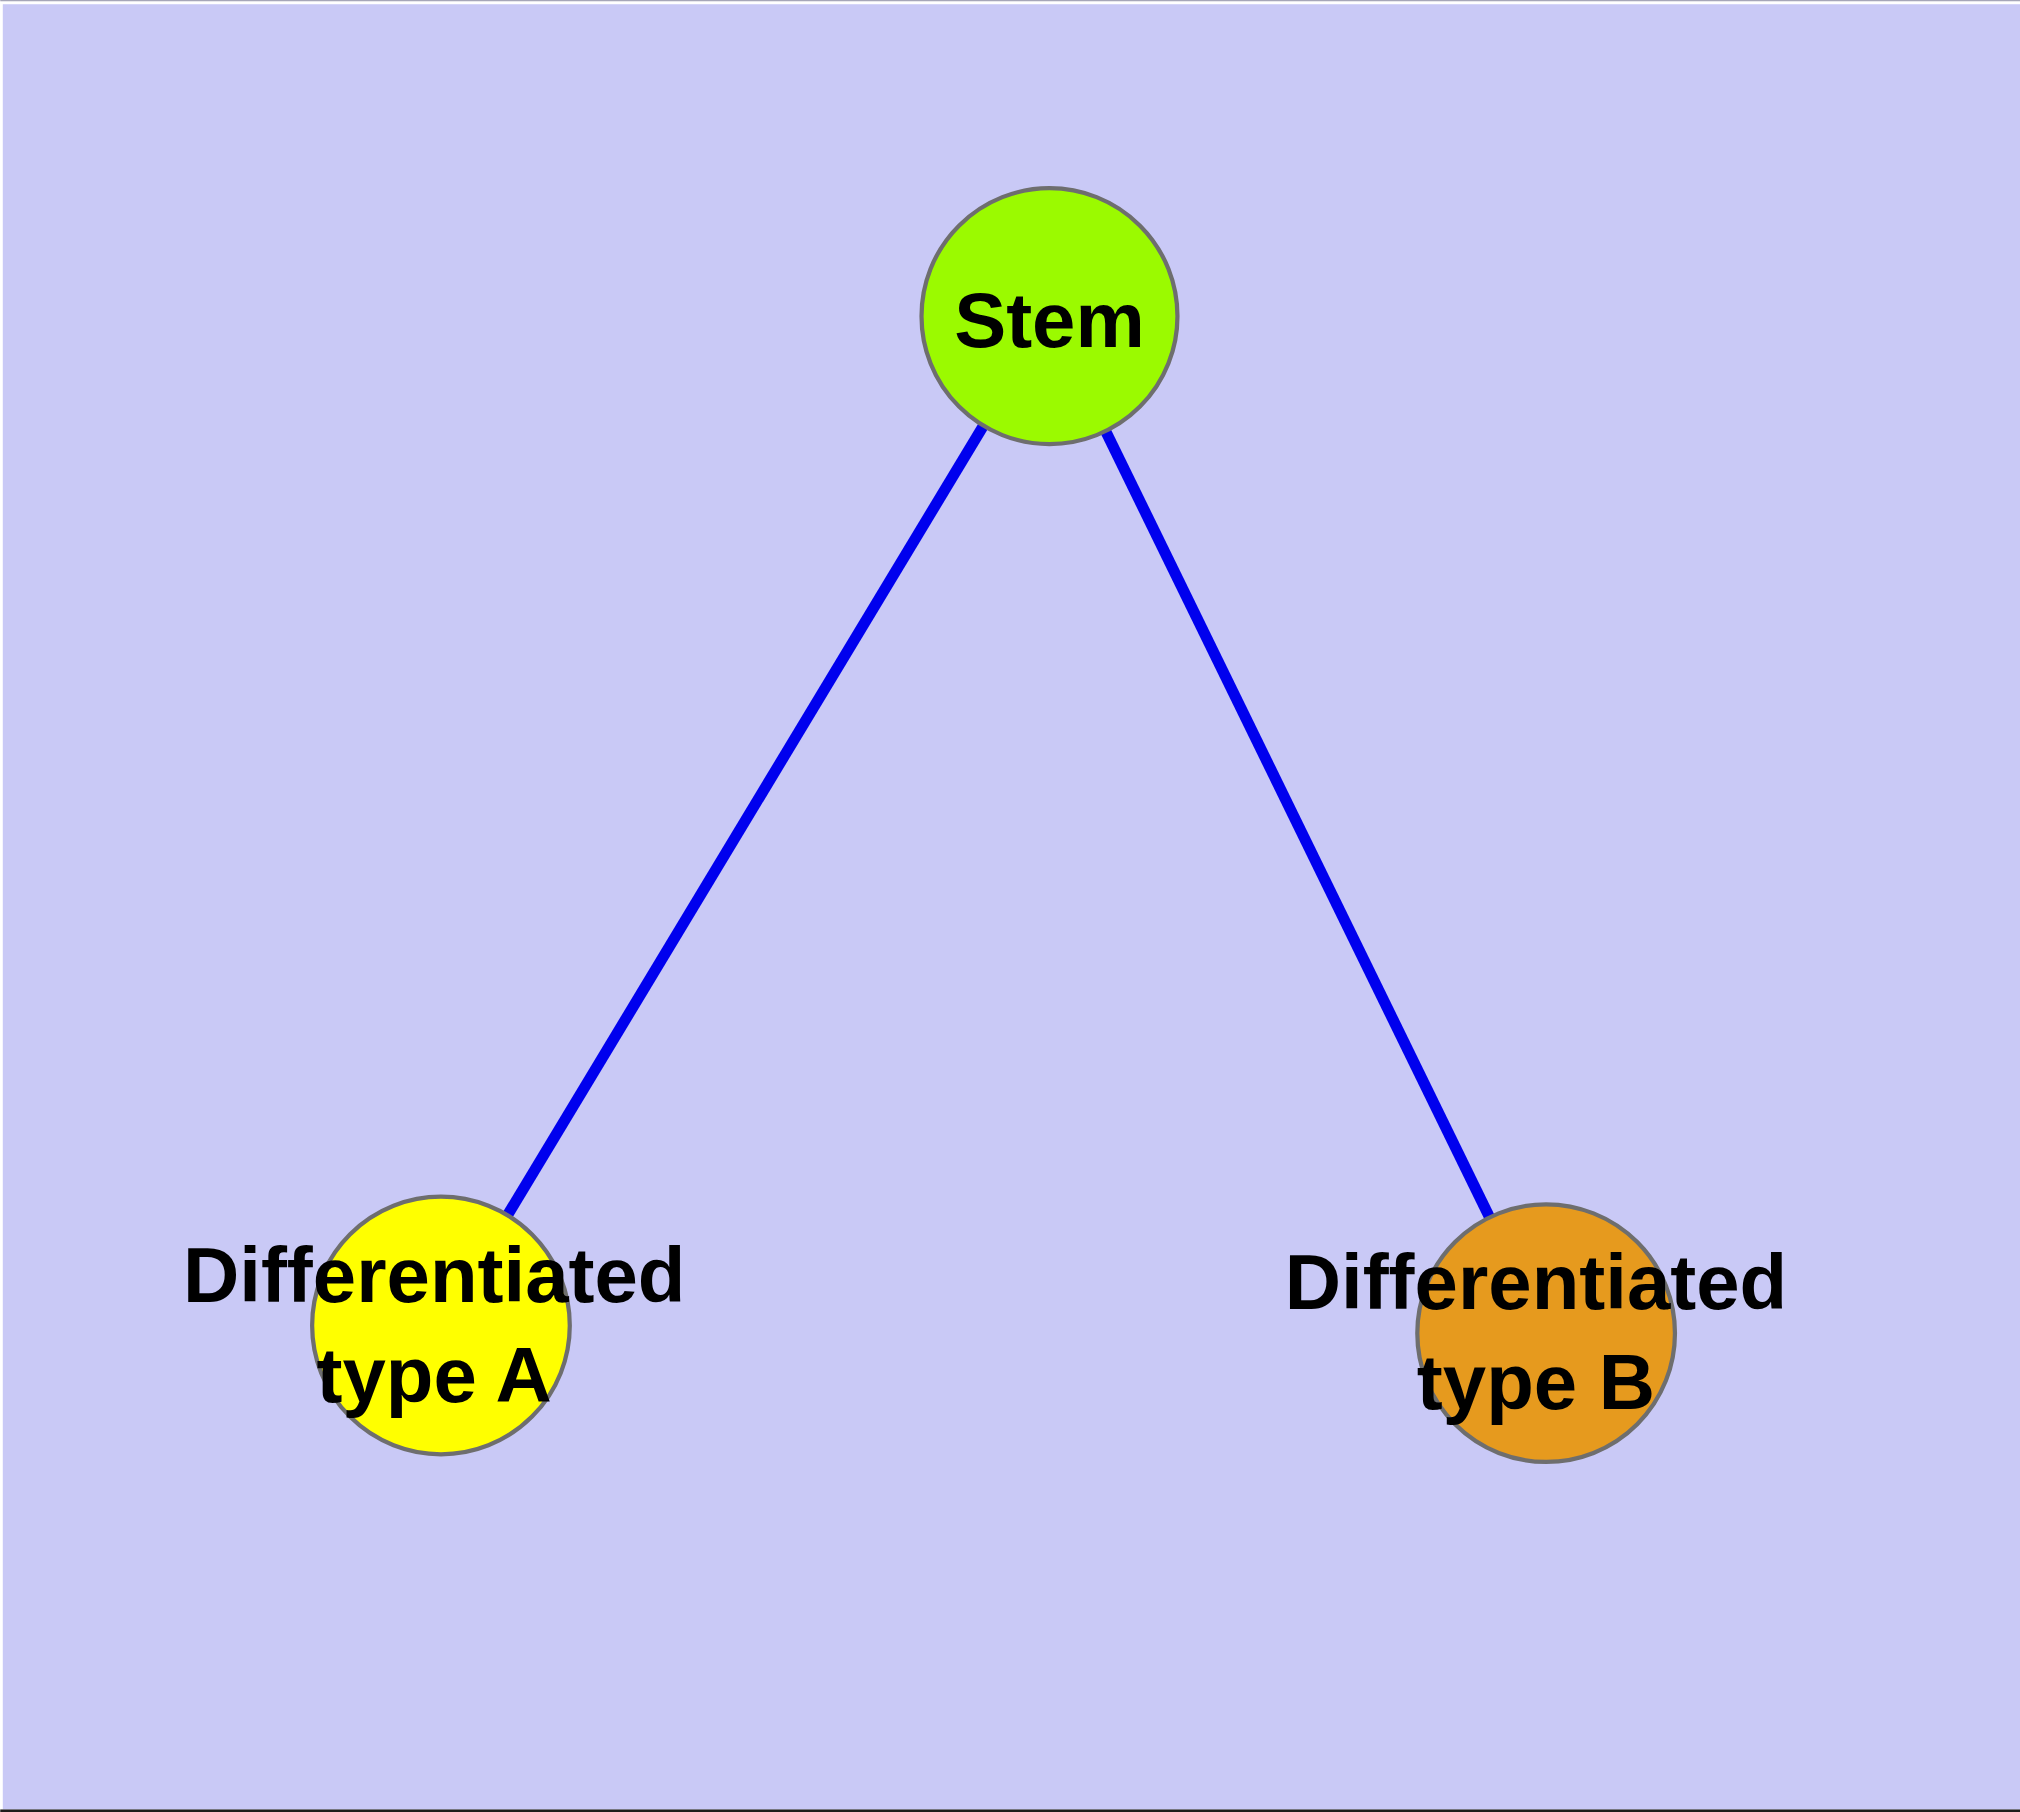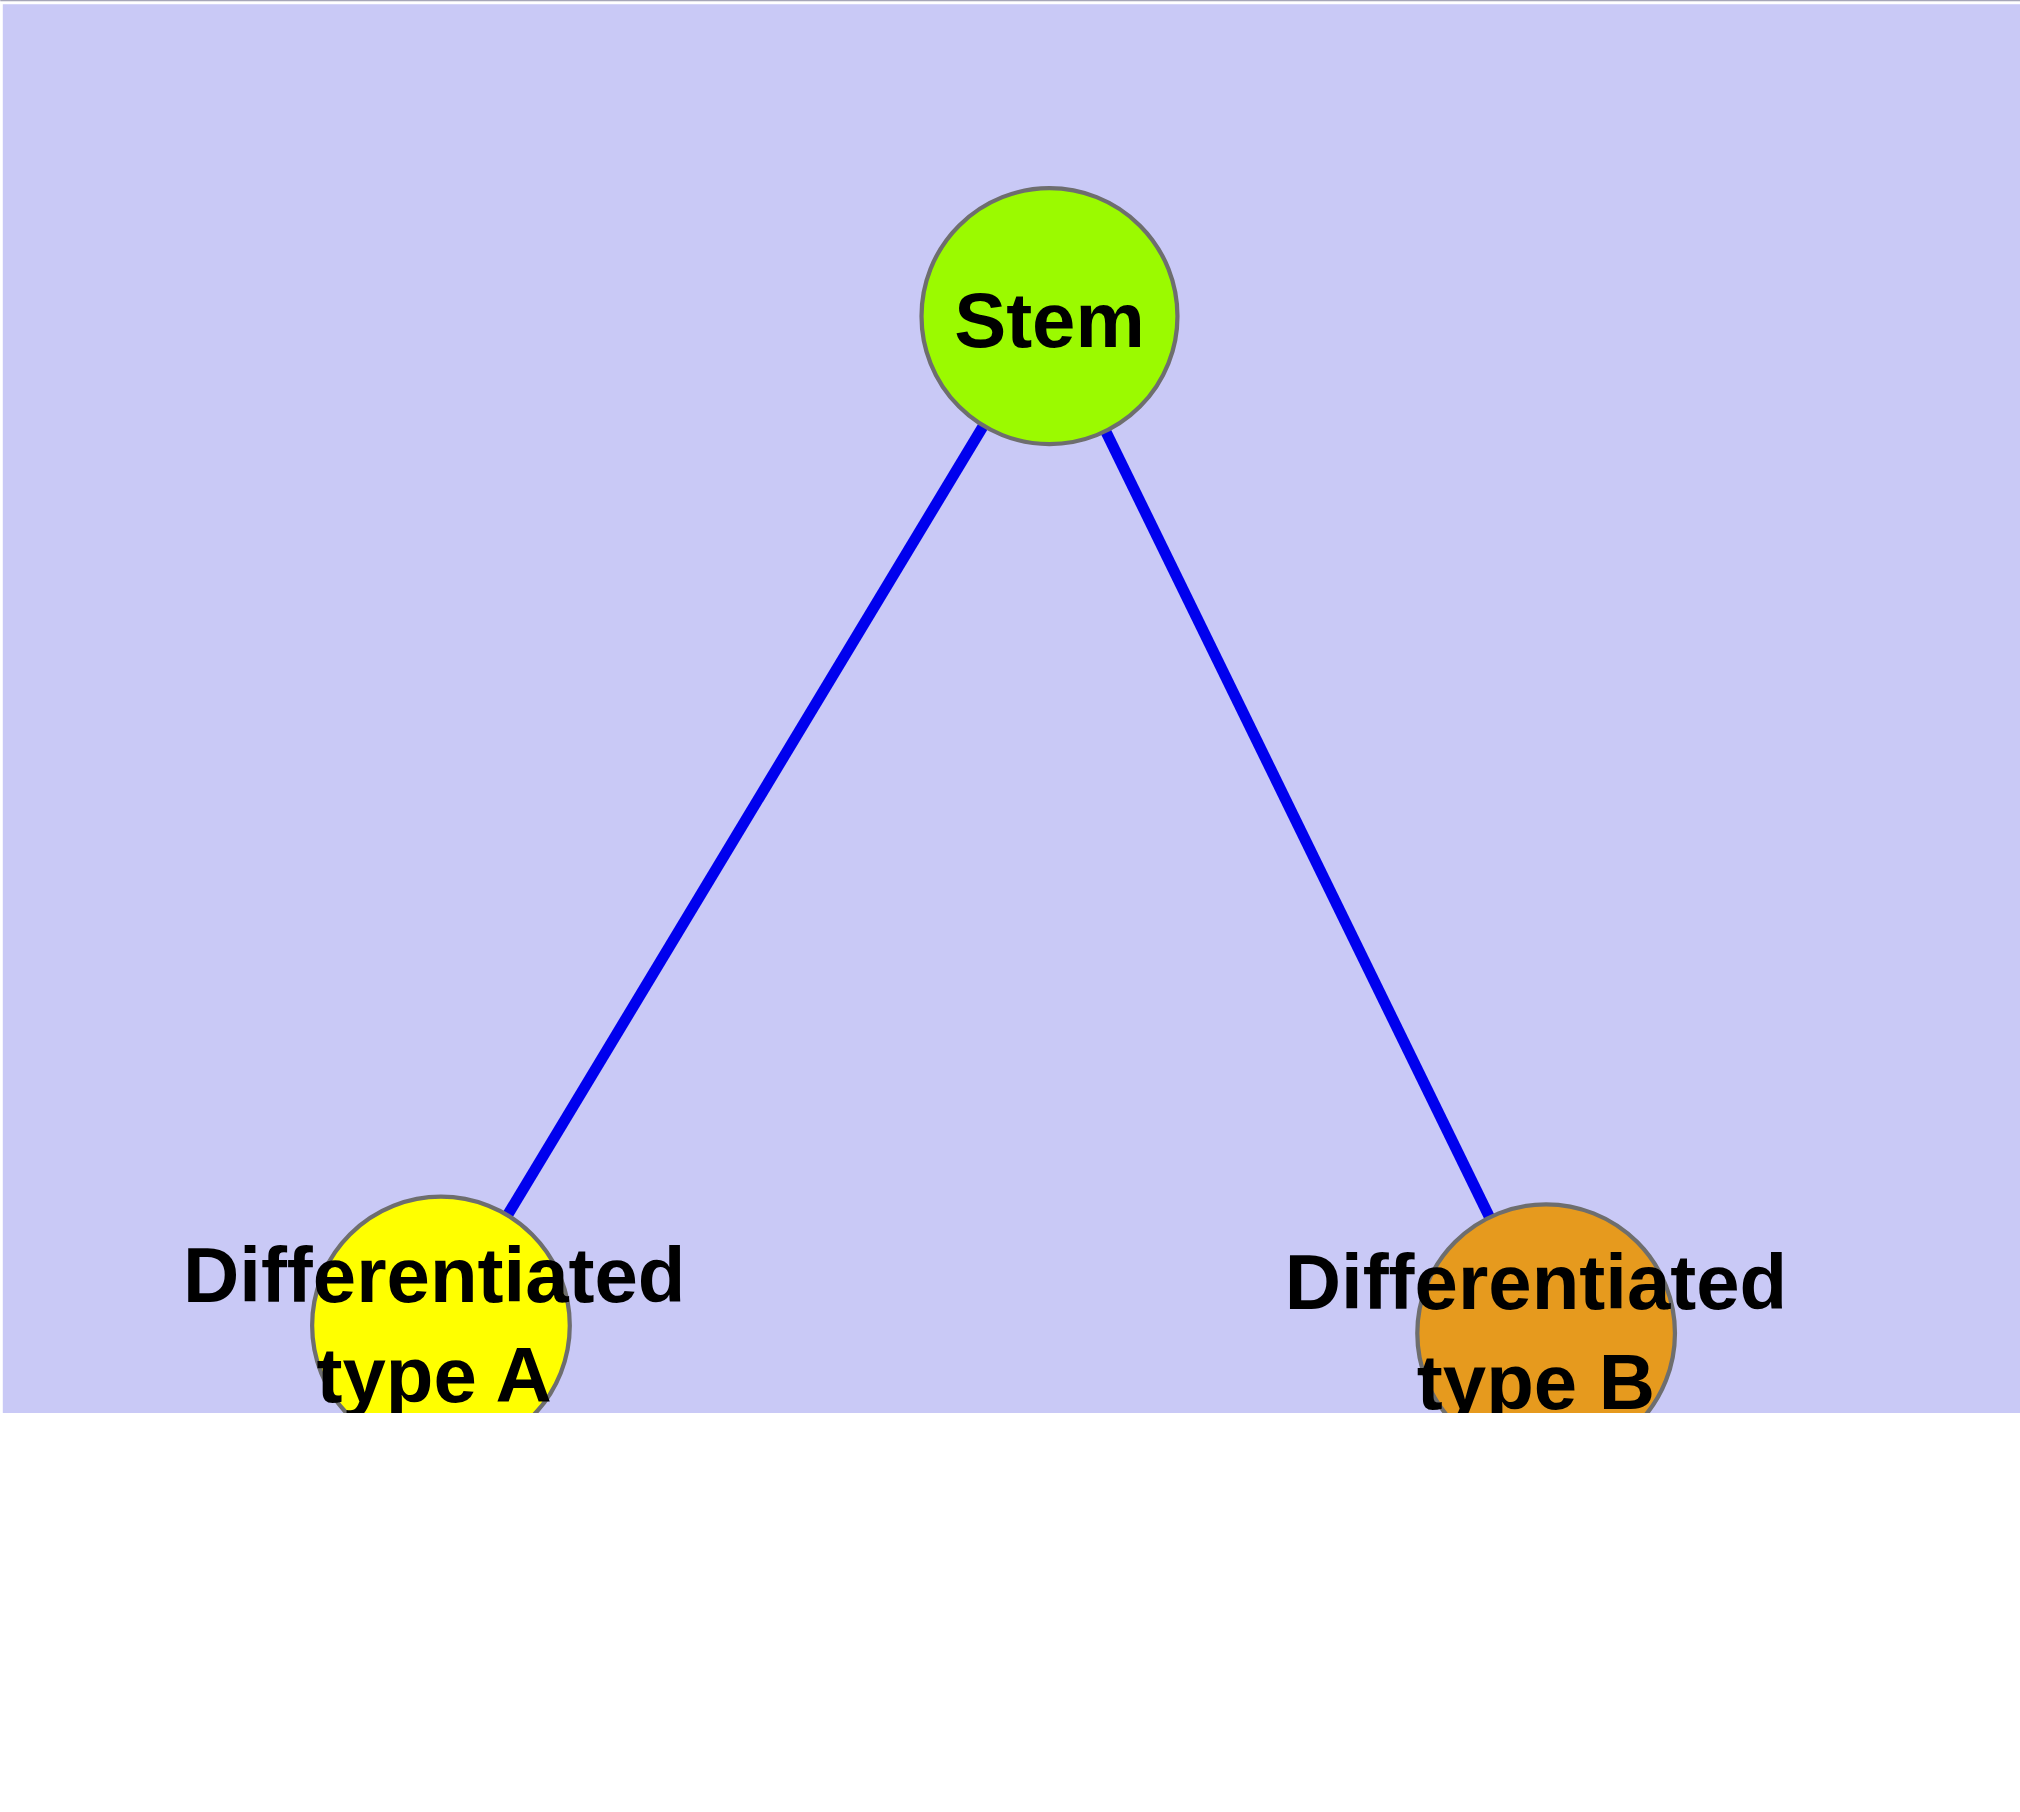--- a/index.html
+++ b/index.html
@@ -4,21 +4,21 @@
 <style>
   
   html, body {
     margin: 0;
     padding: 0;
     background: #ffffff;
   }
   .canvas {
     position: relative;
     width: 2021px;
-    height: 1413px;
+    height: 1812px;
     overflow: hidden;
     font-family: "Liberation Sans", sans-serif;
   }
   .canvas svg {
     display: block;
     width: 2021px;
     height: 1812px;
   }
   .node-label {
     font-family: "Liberation Sans", sans-serif;

